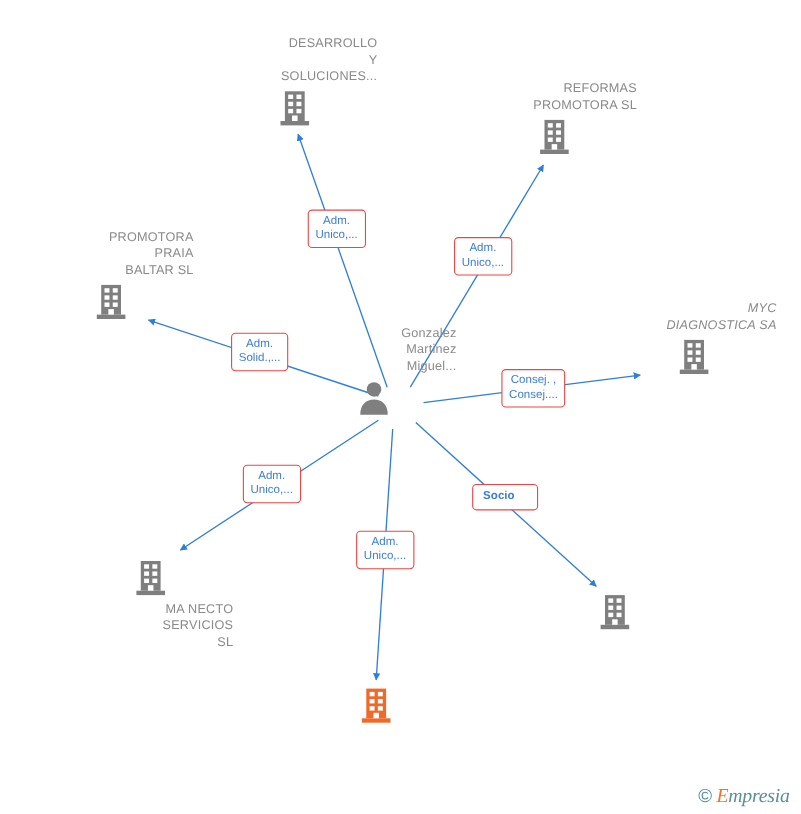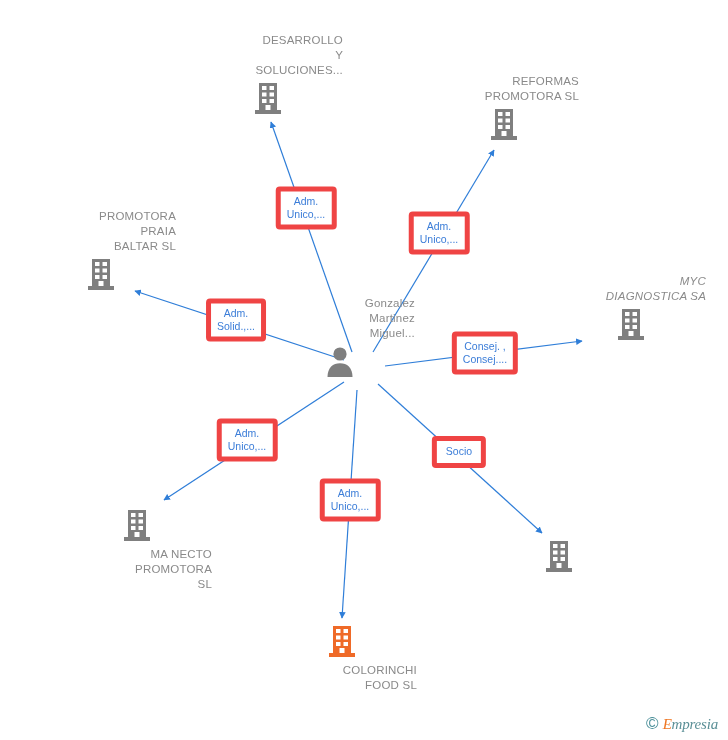--- a/index.html
+++ b/index.html
@@ -39,48 +39,48 @@
     margin: 0 auto;
   }
   .node-icon svg { display: block; margin: 0 auto; }
   .label-above .node-label { margin-bottom: 3px; }
   .label-below .node-label { margin-top: 5px; }
 
   .edge-label {
     position: absolute;
     box-sizing: border-box;
     background: #ffffff;
-    border: 5px solid #ef4444;
+    border: 1px solid #ef4444;
     border-radius: 4px;
     color: #3b7dd8;
     font-size: 10.5px;
     line-height: 13px;
     text-align: center;
     padding: 3px 6px 4px 6px;
     white-space: pre-line;
     transform: translate(-50%, -50%);
   }
-  .edge-label.single { padding: 4px 9px 5px 9px; }
+  .edge-label.single { padding: 4px 20px 5px 9px; font-weight: bold; }
 
   .watermark {
     position: absolute;
     right: 10px;
     bottom: 6px;
     display: flex;
     align-items: center;
     gap: 4px;
     font-family: "Liberation Serif", serif;
   }
   .wm-c {
     font-size: 17px;
     color: #4a8f99;
     font-family: "Liberation Sans", sans-serif;
   }
   .wm-text {
-    font-size: 15px;
+    font-size: 18px;
     font-style: italic;
     color: #5a8f96;
     letter-spacing: -0.2px;
   }
   .wm-text .wm-e { color: #ef7622; }
 </style>
 </head>
 <body>
 
 <svg id="graph" viewBox="0 0 728 740" xmlns="http://www.w3.org/2000/svg">
@@ -194,40 +194,38 @@
       <rect x="10" y="5" width="4.5" height="4" fill="#ffffff"></rect>
       <rect x="17.5" y="5" width="4.5" height="4" fill="#ffffff"></rect>
       <rect x="10" y="11.5" width="4.5" height="4" fill="#ffffff"></rect>
       <rect x="17.5" y="11.5" width="4.5" height="4" fill="#ffffff"></rect>
       <rect x="10" y="18" width="4.5" height="4" fill="#ffffff"></rect>
       <rect x="17.5" y="18" width="4.5" height="4" fill="#ffffff"></rect>
       <rect x="13.5" y="24" width="5" height="5" fill="#ffffff"></rect>
     </svg>
   </span>
   <div class="node-label">MA NECTO
-PROMOTORA
+SERVICIOS
 SL</div>
 </div>
 
 <div class="node label-below" style="left:342px; top:624px;">
   <span class="node-icon">
     <svg width="32" height="34" viewBox="0 0 32 34">
       <rect x="7" y="2" width="18" height="27" fill="#ef6a28"></rect>
       <rect x="3" y="29" width="26" height="4" fill="#ef6a28"></rect>
       <rect x="10" y="5" width="4.5" height="4" fill="#ffffff"></rect>
       <rect x="17.5" y="5" width="4.5" height="4" fill="#ffffff"></rect>
       <rect x="10" y="11.5" width="4.5" height="4" fill="#ffffff"></rect>
       <rect x="17.5" y="11.5" width="4.5" height="4" fill="#ffffff"></rect>
       <rect x="10" y="18" width="4.5" height="4" fill="#ffffff"></rect>
       <rect x="17.5" y="18" width="4.5" height="4" fill="#ffffff"></rect>
       <rect x="13.5" y="24" width="5" height="5" fill="#ffffff"></rect>
     </svg>
   </span>
-  <div class="node-label">COLORINCHI
-FOOD  SL</div>
 </div>
 
 <div class="node label-below" style="left:559px; top:539px;">
   <span class="node-icon">
     <svg width="32" height="34" viewBox="0 0 32 34">
       <rect x="7" y="2" width="18" height="27" fill="#7f7f7f"></rect>
       <rect x="3" y="29" width="26" height="4" fill="#7f7f7f"></rect>
       <rect x="10" y="5" width="4.5" height="4" fill="#ffffff"></rect>
       <rect x="17.5" y="5" width="4.5" height="4" fill="#ffffff"></rect>
       <rect x="10" y="11.5" width="4.5" height="4" fill="#ffffff"></rect>

